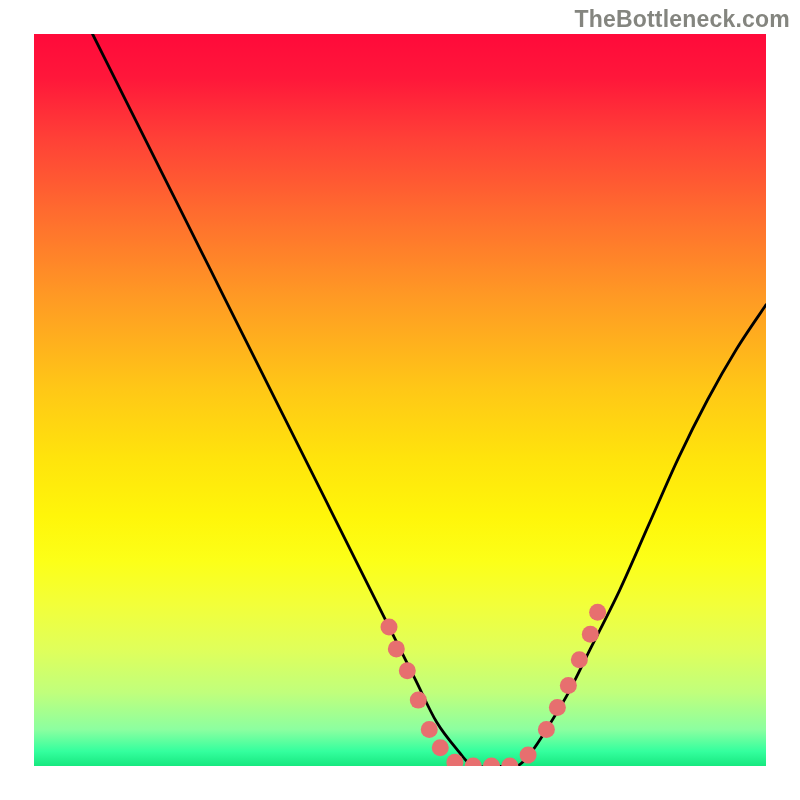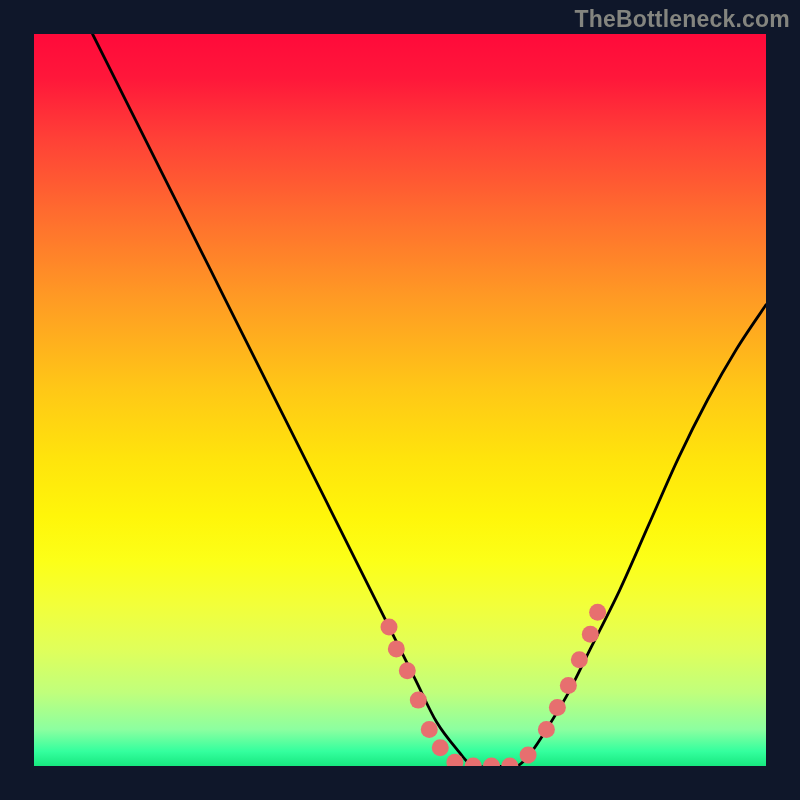--- a/index.html
+++ b/index.html
@@ -1,21 +1,21 @@
 <!DOCTYPE html>
 <html><head>
 <meta charset="utf-8">
 <style>
   * { margin: 0; padding: 0; box-sizing: border-box; }
   html, body { width: 800px; height: 800px; overflow: hidden; background: #000; }
   .stage {
     position: relative;
     width: 800px;
     height: 800px;
-    background: #0f172a;
+    background: #ffffff;
   }
   .plot-area {
     position: absolute;
     left: 34px;
     top: 34px;
     width: 732px;
     height: 732px;
     overflow: hidden;
   }
   .gradient-bg {

